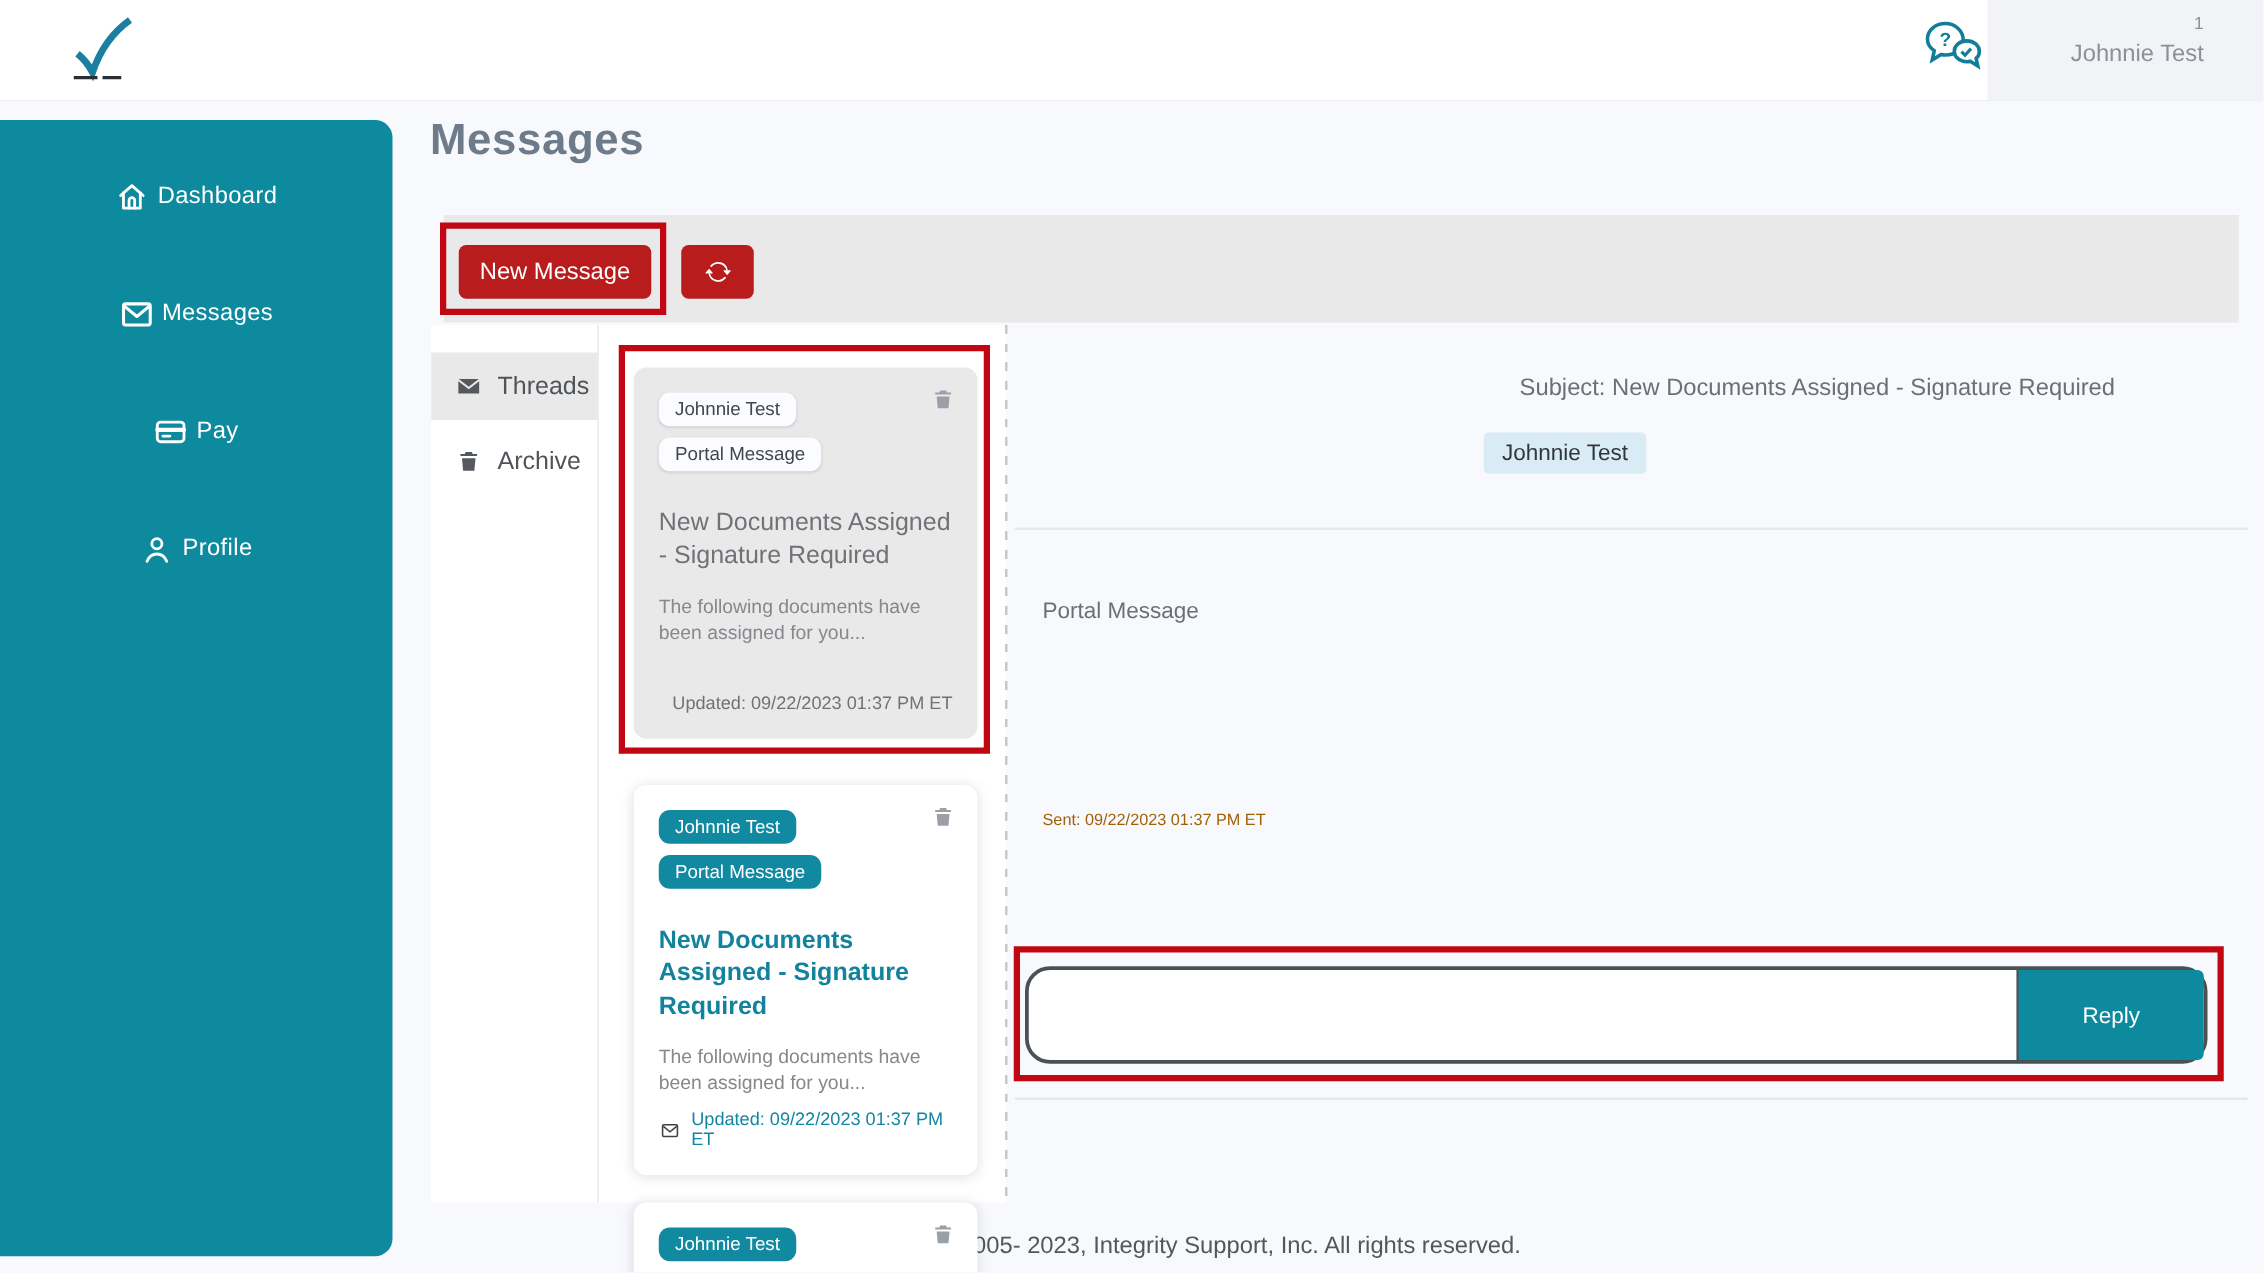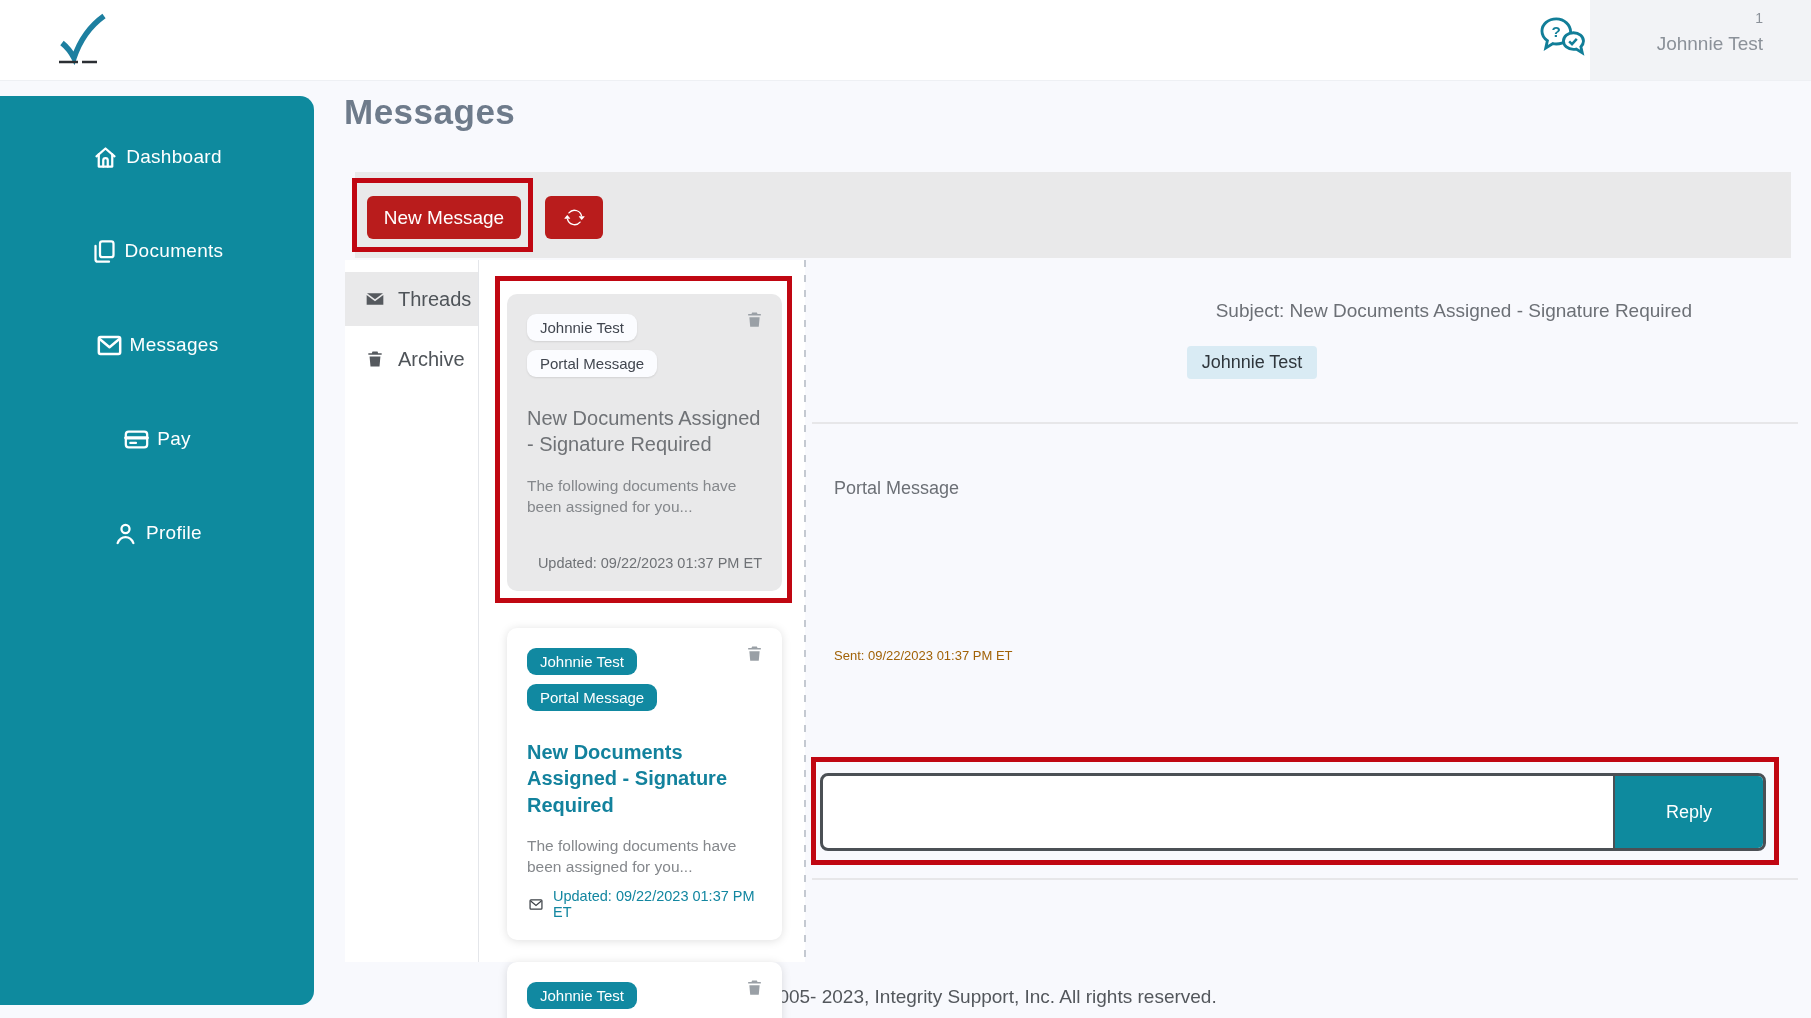--- a/index.html
+++ b/index.html
@@ -34,21 +34,21 @@
   .refresh-btn{position:absolute;left:545px;top:196px;width:58px;height:43px;z-index:5;
     display:flex;align-items:center;justify-content:center;}
   .refresh-btn svg{width:21px;height:21px;}
 
   
   .panel{position:absolute;left:345px;top:260px;width:460px;height:702px;background:#fff;}
   .tabs-col{position:absolute;left:0;top:0;width:133px;height:100%;border-right:1px solid #e4e6ea;}
   .tab{height:54px;display:flex;align-items:center;gap:13px;padding-left:20px;color:#4f5459;
     font-size:20px;cursor:pointer;margin-top:6px;}
   .tab svg{width:20px;height:20px;color:#55595e;flex:none;}
-  .tab.active{background:#e9e9ea;margin-top:12px;}
+  .tab.active{background:#e9e9ea;margin-top:22px;}
 
   
   .card{position:absolute;left:507px;width:275px;border-radius:10px;padding:20px;
     box-sizing:border-box;z-index:5;cursor:pointer;}
   .card-1{top:294px;height:297px;background:#e9e9ea;}
   .card-2{top:628px;height:312px;background:#fff;box-shadow:0 1px 10px rgba(0,0,0,.13);}
   .card-3{top:962px;height:120px;background:#fff;box-shadow:0 1px 10px rgba(0,0,0,.13);}
   .card .trash{position:absolute;top:16px;right:18px;color:#9aa0a6;cursor:pointer;}
   .card .trash svg{width:19px;height:19px;}
   .badge-row{display:flex;flex-direction:column;align-items:flex-start;gap:9px;}
@@ -71,21 +71,21 @@
   .detail-badge-wrap{position:absolute;left:812px;top:346px;width:880px;display:flex;
     justify-content:center;}
   .detail-badge{background:#d9ebf4;color:#2f363c;font-size:18px;padding:6px 15px;border-radius:4px;}
   .hr{position:absolute;left:812px;width:986px;height:2px;background:#e7e7e9;}
   .hr1{top:422px;} .hr2{top:878px;}
   .portal-label{position:absolute;left:834px;top:478px;font-size:18px;color:#6c7076;}
   .bubble{position:absolute;left:834px;top:520px;width:634px;border-radius:16px;background:#e9e9ea;
     padding:24px 30px;box-sizing:border-box;font-size:18px;line-height:1.9;color:#7f8285;}
   .sent{position:absolute;left:834px;top:648px;font-size:13px;color:#a16207;}
   .reply-row{position:absolute;left:820px;top:773px;width:946px;height:78px;display:flex;
-    border:3px solid #4b5055;border-radius:8px;background:#fff;box-sizing:border-box;z-index:5;padding-left:16px;}
+    border:3px solid #4b5055;border-radius:20px;background:#fff;box-sizing:border-box;z-index:5;padding-left:16px;}
   .reply-input{flex:1;border:none;outline:none;resize:none;border-radius:6px 0 0 6px;
     font-family:inherit;font-size:16px;padding:10px 14px;}
   .reply-btn{width:150px;background:#0e8a9e;color:#fff;border:none;border-left:2px solid #4b5055;
     font-size:18px;border-radius:0 5px 5px 0;cursor:pointer;font-family:inherit;}
 
   .footer{position:absolute;left:55px;top:986px;width:1756px;text-align:center;font-size:19px;
     color:#53575c;}
 
   
   .ann{position:absolute;border:5px solid #c00712;z-index:40;pointer-events:none;
@@ -121,27 +121,20 @@
   </div>
 
   <div class="sidebar">
     <div class="side-item">
       <svg viewBox="0 0 24 24" fill="none" stroke="currentColor" stroke-width="2" stroke-linecap="round" stroke-linejoin="round">
           <path d="M4 11l8-7 8 7"></path>
           <path d="M6 9.2V20h12V9.2"></path>
           <path d="M10 20v-5.5a2 2 0 0 1 4 0V20"></path>
         </svg>
       <span class="side-label">Dashboard</span>
-    </div>
-    <div class="side-item">
-      <svg viewBox="0 0 24 24" fill="none" stroke="currentColor" stroke-width="2" stroke-linecap="round" stroke-linejoin="round">
-          <rect x="8" y="3" width="12" height="14" rx="2"></rect>
-          <path d="M16 21H6a2 2 0 0 1-2-2V7"></path>
-        </svg>
-      <span class="side-label">Documents</span>
     </div>
     <div class="side-item">
       <svg viewBox="0 0 24 24" fill="none" stroke="currentColor" stroke-width="2.2" stroke-linecap="round" stroke-linejoin="round">
           <rect x="2.5" y="4.5" width="19" height="15" rx="1.5"></rect>
           <path d="M3.5 6.5l8.5 7 8.5-7"></path>
         </svg>
       <span class="side-label">Messages</span>
     </div>
     <div class="side-item">
       <svg viewBox="0 0 24 24" fill="none" stroke="currentColor" stroke-width="2" stroke-linecap="round" stroke-linejoin="round">

